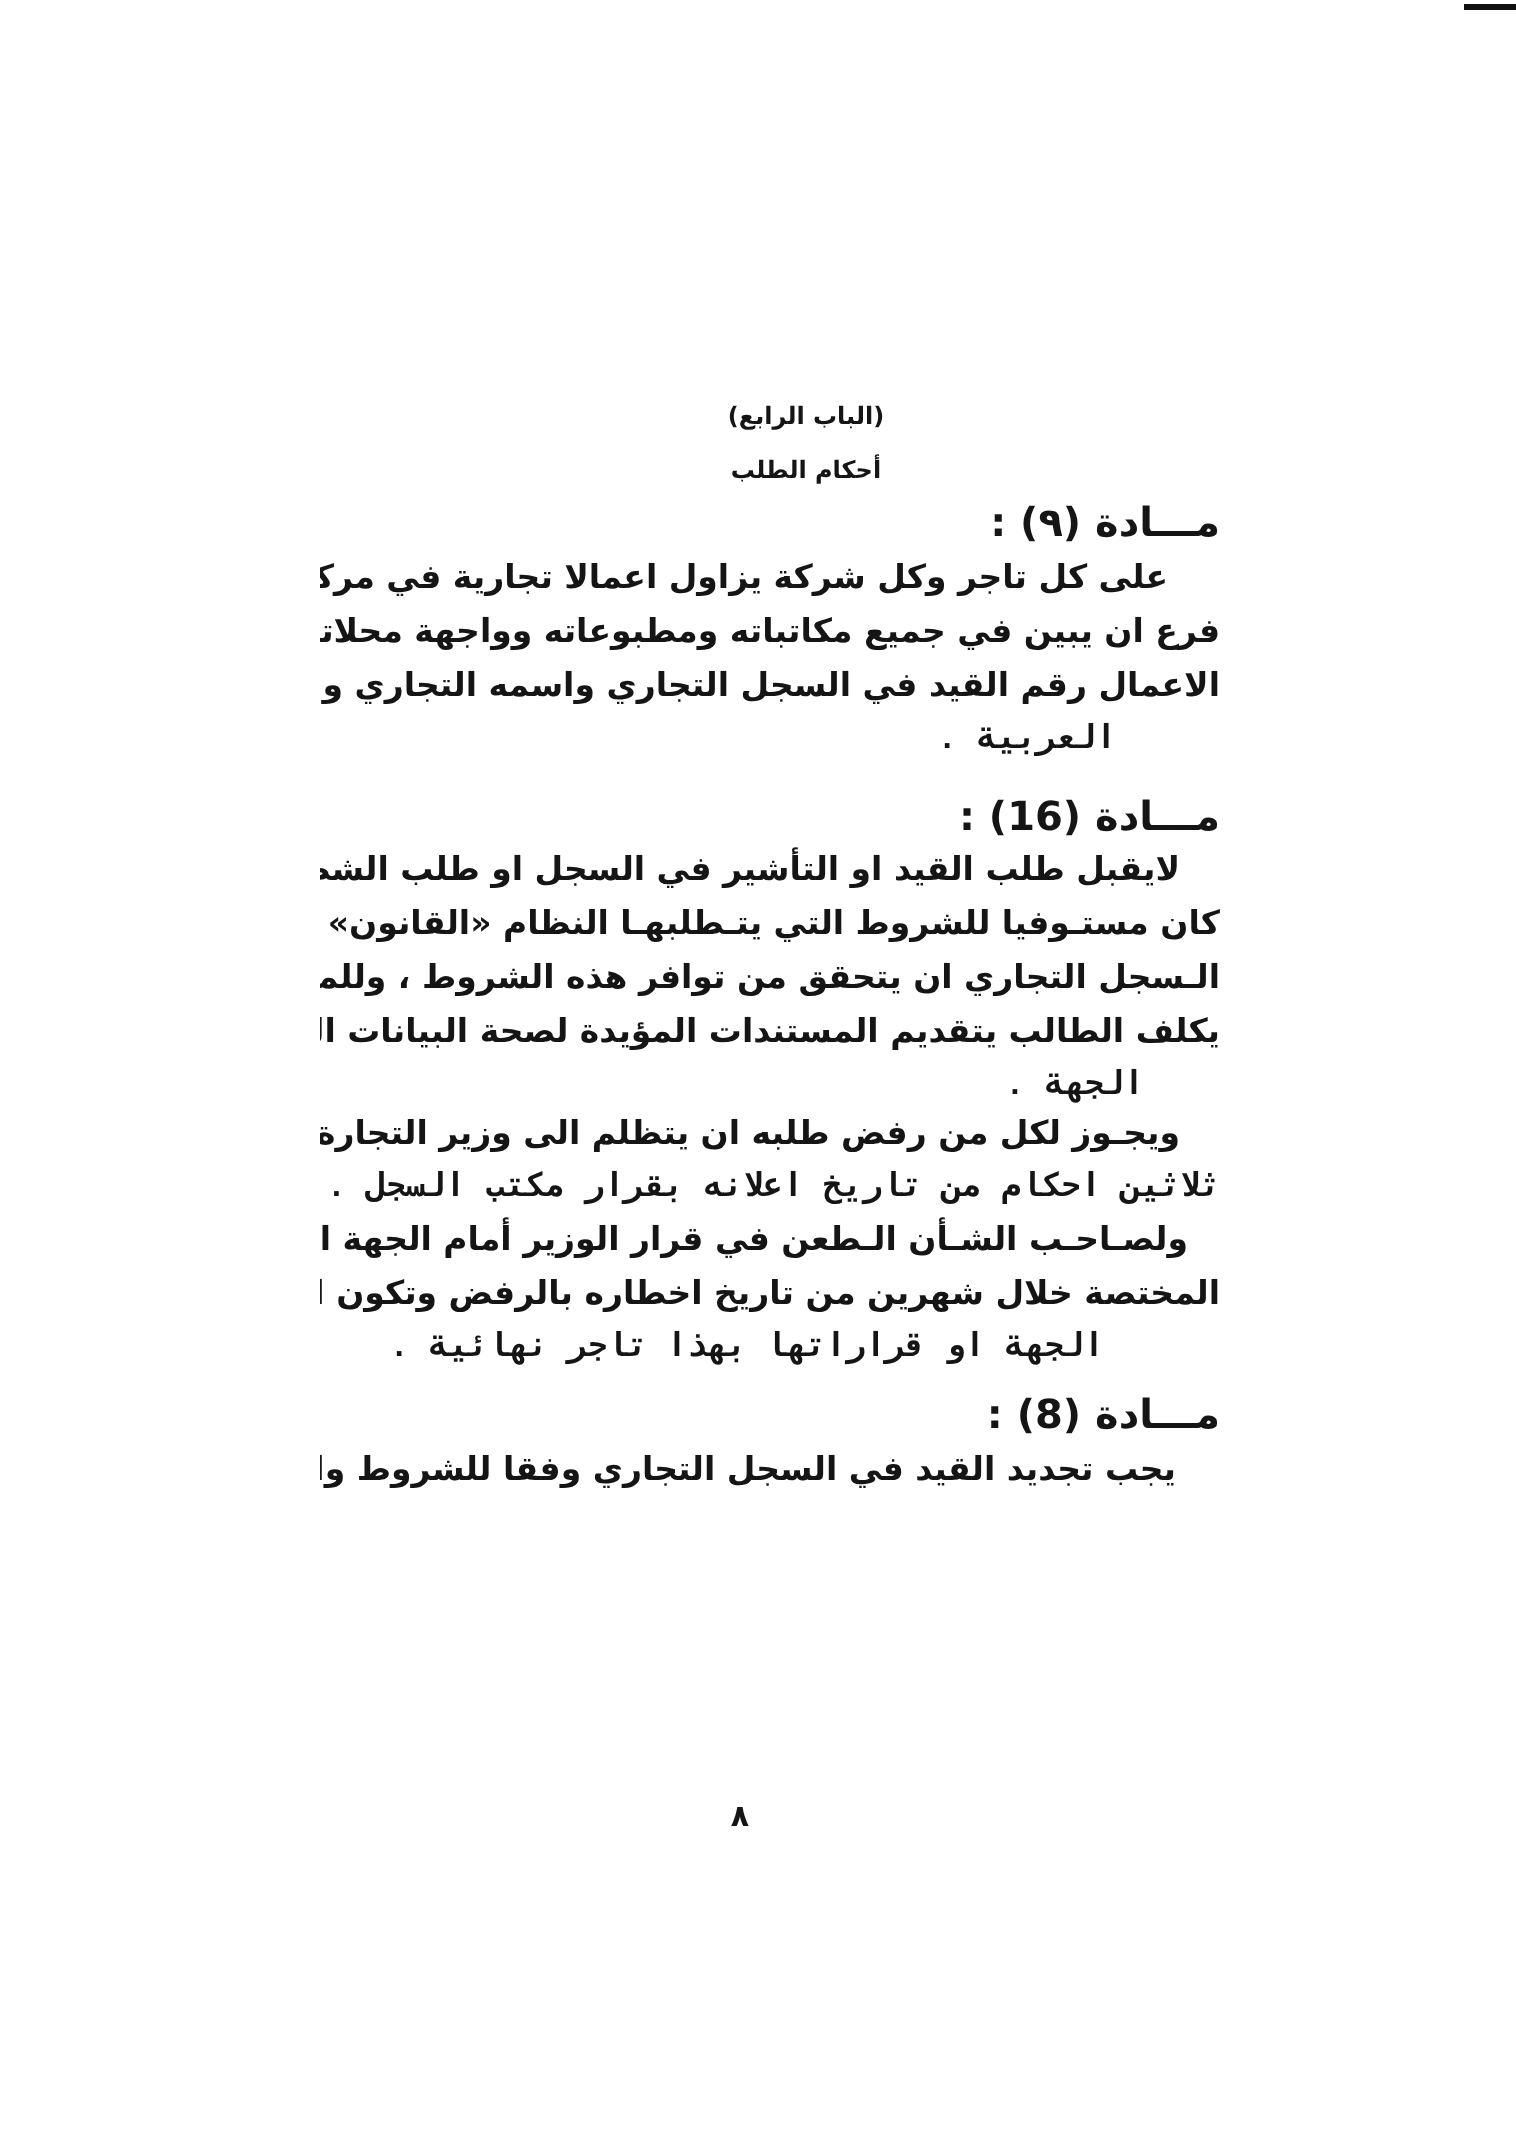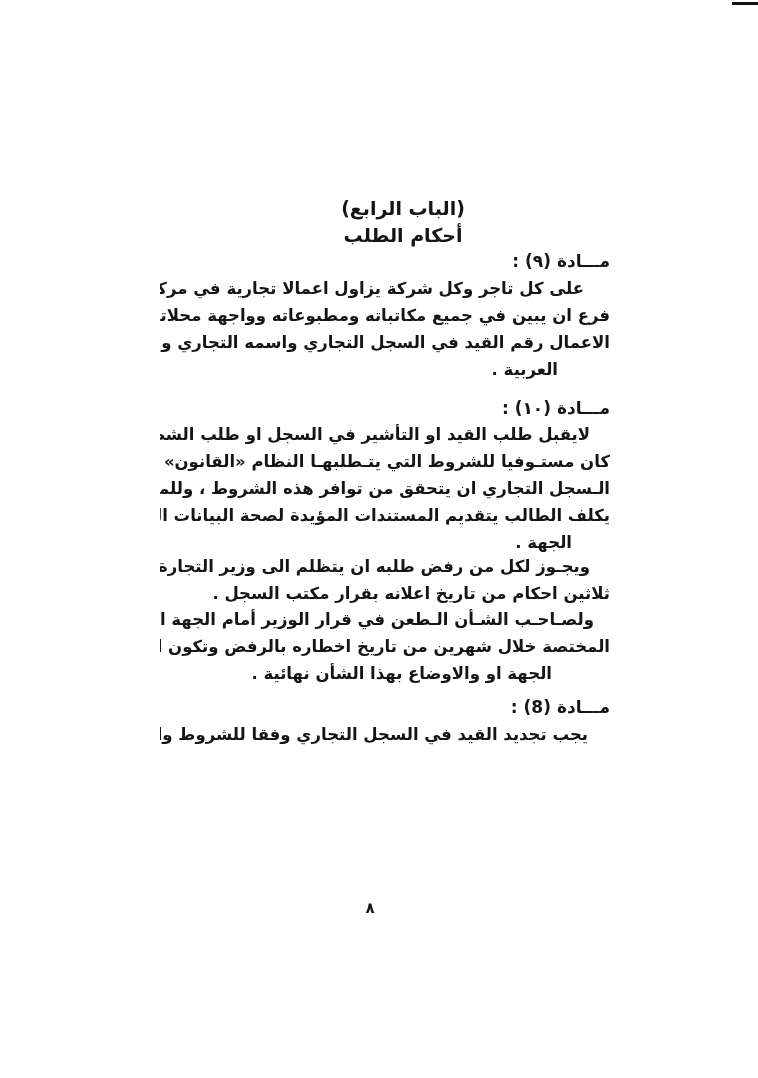--- a/index.html
+++ b/index.html
@@ -32,32 +32,32 @@
     top: 0;
     right: 148px;
     width: 450px;
     height: 100%;
     direction: rtl;
   }
   .heading {
     position: absolute;
     width: 100%;
     text-align: center;
-    font-size: 19px;
+    font-size: 12px;
     font-weight: bold;
     height: 27px;
     line-height: 27px;
     transform: translateX(18px);
     white-space: nowrap;
   }
   .art-label {
     position: absolute;
     width: 100%;
     text-align: right;
-    font-size: 17px;
+    font-size: 20px;
     font-weight: bold;
     height: 27px;
     line-height: 27px;
     white-space: nowrap;
   }
   .para {
     position: absolute;
     width: 100%;
   }
   .line {
@@ -65,20 +65,21 @@
     line-height: 27px;
     font-size: 16.5px;
     font-weight: bold;
     text-align: justify;
     text-align-last: justify;
     overflow: hidden;
     white-space: nowrap;
   }
   .line.short {
     text-align-last: right;
+    font-family: Liberation Mono, monospace;
   }
   .page-number {
     position: absolute;
     width: 100%;
     text-align: center;
     font-size: 15px;
     font-weight: bold;
     height: 24px;
     line-height: 24px;
     transform: translateX(-15px);
@@ -99,39 +100,39 @@
 
     <div class="art-label" style="top:248px">مـــادة (٩) :</div>
 
     <div class="para" style="top:275px">
         <div class="line" style="padding-right: 26px;">على كل تاجر وكل شركة يزاول اعمالا تجارية في مركز او محل او</div>
         <div class="line">فرع ان يبين في جميع مكاتباته ومطبوعاته وواجهة محلاته المتعلقة بهذه</div>
         <div class="line">الاعمال رقم القيد في السجل التجاري واسمه التجاري وعنوانه باللغة</div>
         <div class="line short" style="padding-right: 52px;">العربية .</div>
       </div>
 
-    <div class="art-label" style="top:395px">مـــادة (١٠) :</div>
+    <div class="art-label" style="top:395px">مـــادة (16) :</div>
 
     <div class="para" style="top:421px">
         <div class="line" style="padding-right: 20px;">لايقبل طلب القيد او التأشير في السجل او طلب الشطب الا اذا</div>
         <div class="line">كان مستـوفيا للشروط التي يتـطلبهـا النظام «القانون» وعلى مكتب</div>
         <div class="line">الـسجل التجاري ان يتحقق من توافر هذه الشروط ، وللمكتب ان</div>
         <div class="line">يكلف الطالب يتقديم المستندات المؤيدة لصحة البيانات الواردة في</div>
         <div class="line short" style="padding-right: 38px;">الجهة .</div>
       </div>
 
     <div class="para" style="top:553px">
         <div class="line" style="padding-right: 20px;">ويجـوز لكل من رفض طلبه ان يتظلم الى وزير التجارة خلال</div>
         <div class="line short" style="padding-right: 0px;">ثلاثين احكام من تاريخ اعلانه بقرار مكتب السجل .</div>
       </div>
 
     <div class="para" style="top:606px">
         <div class="line" style="padding-right: 16px;">ولصـاحـب الشـأن الـطعن في قرار الوزير أمام الجهة القضائية</div>
         <div class="line">المختصة خلال شهرين من تاريخ اخطاره بالرفض وتكون احكام تلك</div>
-        <div class="line short" style="padding-right: 58px;">الجهة او والاوضاع بهذا الشأن نهائية .</div>
+        <div class="line short" style="padding-right: 58px;">الجهة او قراراتها بهذا تاجر نهائية .</div>
       </div>
 
     <div class="art-label" style="top:694px">مـــادة (8) :</div>
 
     <div class="para" style="top:721px">
         <div class="line" style="padding-right: 22px;">يجب تجديد القيد في السجل التجاري وفقا للشروط والاوضاع</div>
       </div>
 
     <div class="page-number" style="top:896px">٨</div>
 

